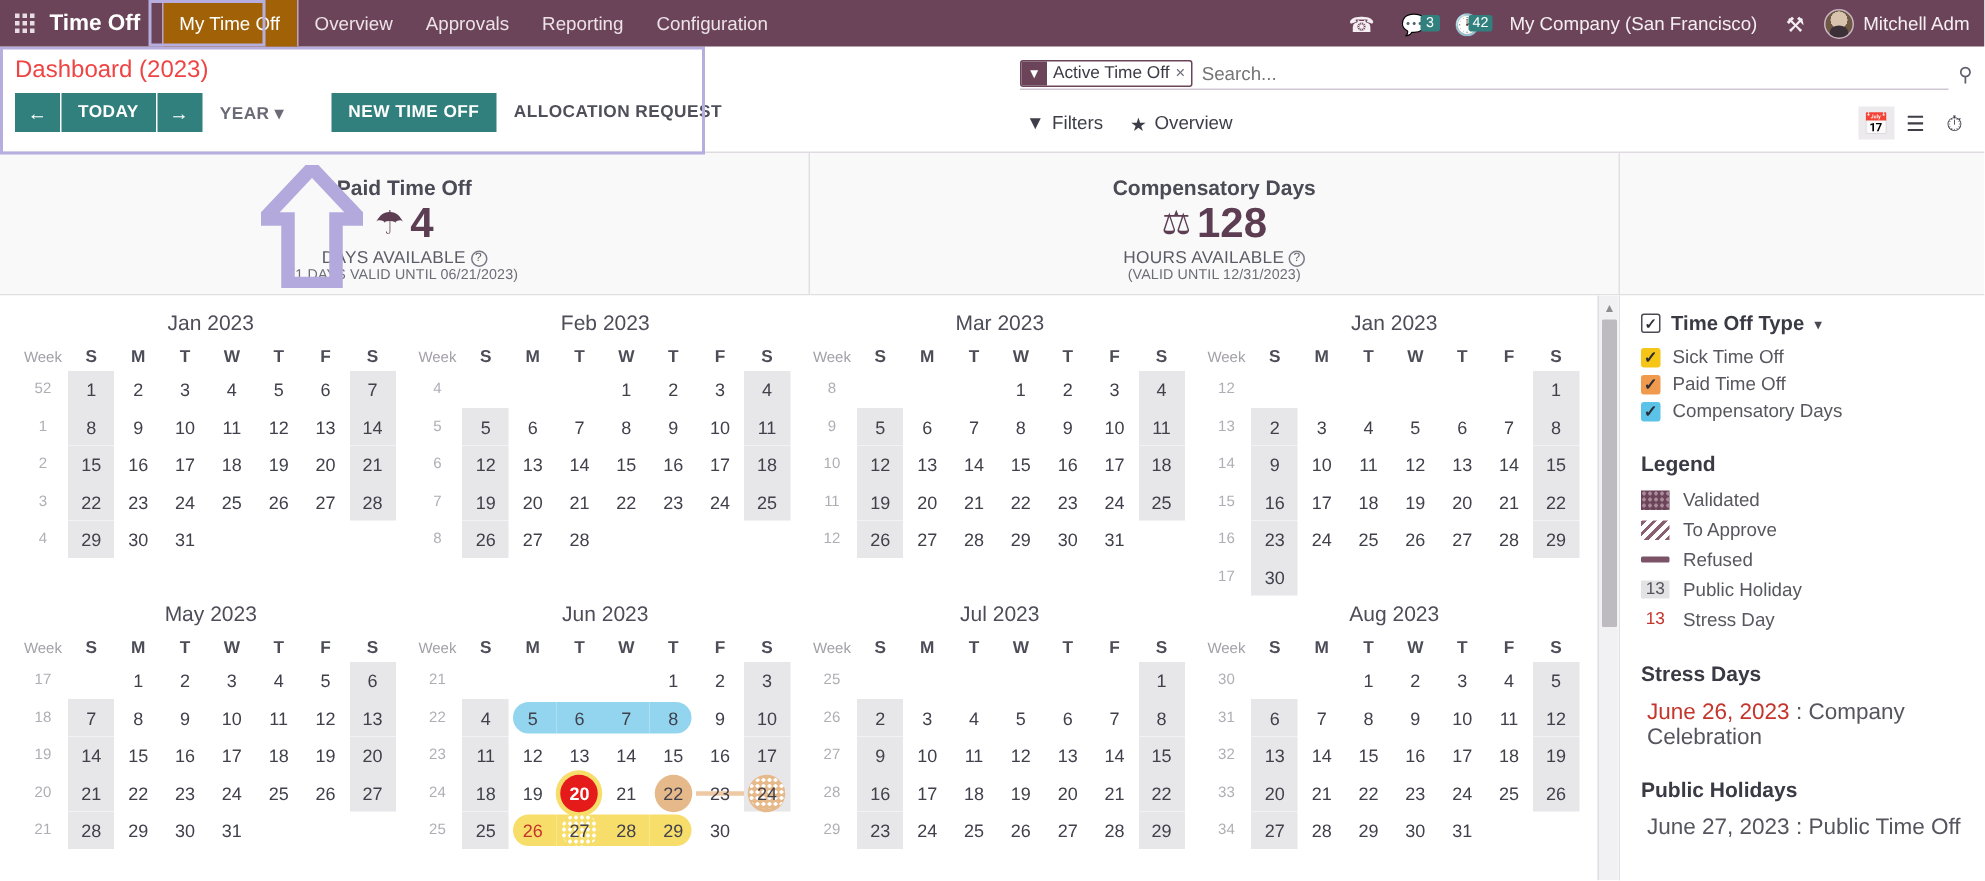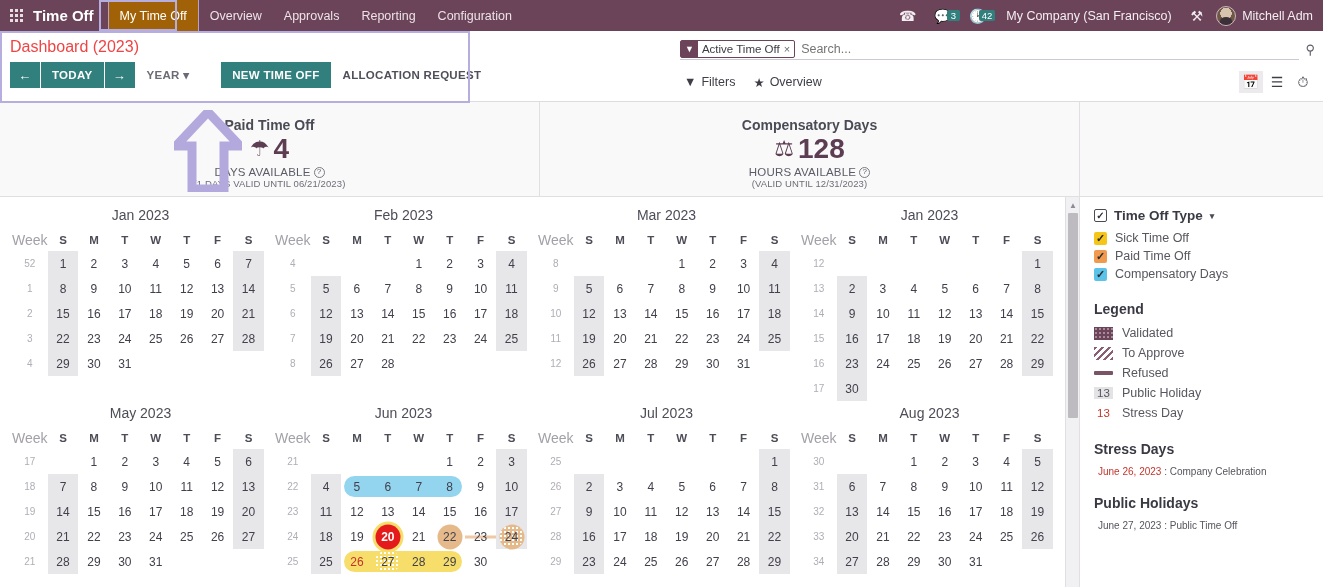--- a/index.html
+++ b/index.html
@@ -127,21 +127,21 @@
   
   .body { display: flex; height: 390px; }
   .calwrap { flex: 1; position: relative; overflow: hidden; background: #fff; }
   .calgrid { display: grid; grid-template-columns: repeat(4, 263px); padding: 6px 0 0 6px; }
   .month { padding: 4px 0 0 6px; position: relative; }
   .mtitle { text-align: center; font-size: 14px; color: #4d4d58; padding-bottom: 6px; }
   table.mtab { border-collapse: collapse; width: 252px; }
   table.mtab th {
     font-size: 11.5px; font-weight: 700; color: #4d4d58; padding: 3px 0; width: 31px; text-align: center;
   }
-  table.mtab th.wk { font-size: 14px; color: #a3a0a8; font-weight: 400; width: 33px; margin-top: 13px; }
+  table.mtab th.wk { font-size: 10px; color: #a3a0a8; font-weight: 400; width: 33px; margin-top: 13px; }
   table.mtab td {
     font-size: 12px; color: #41414c; text-align: center; height: 25px; width: 31px;
     position: relative; vertical-align: middle;
   }
   table.mtab td.wk { font-size: 10px; color: #b0adb5; width: 33px; }
   td.we { background: #e7e6e8; }
   td.stress span.d { color: #c4352c; }
   .cellnum { position: relative; z-index: 3; }
 
   
@@ -184,21 +184,21 @@
   .lg-sw { width: 19px; height: 13px; flex: none; }
   .lg-validated { background: #6b4459; background-image: radial-gradient(#a88a98 1.1px, transparent 1.2px); background-size: 4px 4px; }
   .lg-approve {
     background: #ffffff;
     background-image: repeating-linear-gradient(-45deg, #8b5f73 0 2.2px, #ffffff 2.2px 5px);
   }
   .lg-refused { height: 4px; background: #7a5367; border-radius: 1px; }
   .lg-num { width: 19px; text-align: center; font-size: 11.5px; color: #55555e; flex: none; }
   .lg-num.ph { background: #e3e2e5; }
   .lg-num.sd { color: #c4352c; }
-  .sec-item { font-size: 10px; color: #55555e; padding: 3px 0 0 4px; }
+  .sec-item { font-size: 15px; color: #55555e; padding: 3px 0 0 4px; }
   .sec-item .date-red { color: #c4352c; }
 </style>
 </head>
 <body>
 
 <div class="appbar">
   <div class="appbar-left">
     <div class="apps-grid">
       <span class="grid-glyph">
         <i></i>

